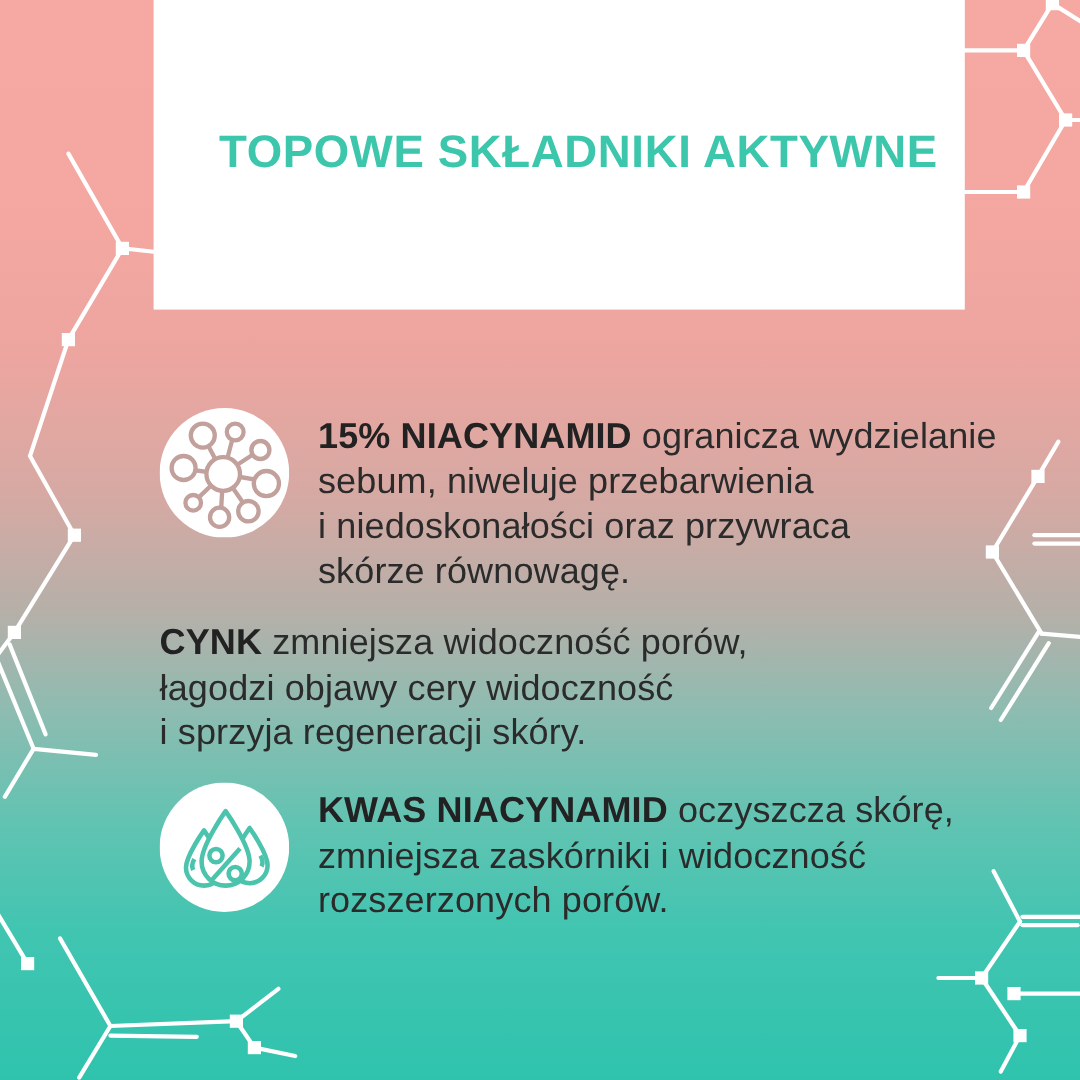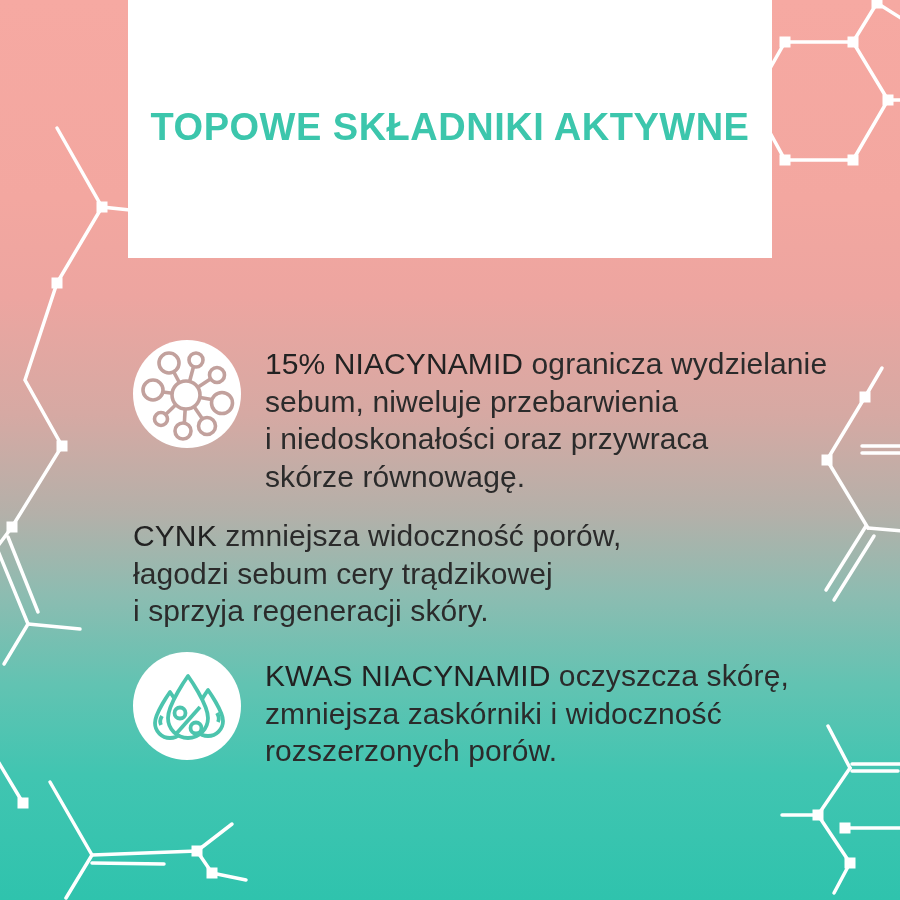--- a/index.html
+++ b/index.html
@@ -10,35 +10,35 @@
     background:linear-gradient(180deg,
       #f6a9a2 0%, #f3a7a0 22%, #eda5a0 33%,
       #d6a9a3 46%, #b4b0a9 57%, #8dbcb1 66%,
       #62c3b2 76%, #41c5b1 86%, #2fc3ad 100%);
     font-family:"Liberation Sans", sans-serif;
   }
   svg{display:block;}
   .decor{position:absolute;left:0;top:0;pointer-events:none;}
   .header-box{
     position:absolute;left:128px;top:0;width:644px;height:258px;
-    background:#ffffff;display:flex;align-items:center;justify-content:center;
+    background:#ffffff;display:flex;align-items:center;justify-content:center;padding-left:32px;
   }
   .header-title{
     margin-top:-4px;
     color:#3cc6ac;font-size:38px;font-weight:700;letter-spacing:.5px;
     text-align:center;white-space:nowrap;
   }
   .section{position:absolute;left:133px;display:flex;align-items:flex-start;}
   .icon-wrap{width:108px;height:108px;flex:0 0 108px;margin-right:24px;}
   .section-text{
     width:645px;margin:0;padding-top:5px;
     color:#2b2b2b;font-size:30px;line-height:37.5px;
     white-space:pre-line;letter-spacing:.1px;
   }
-  .section-text b{font-weight:400;color:#222222;}
+  .section-text b{font-weight:700;color:#222222;}
   .s1{top:340px;}
   .s2{top:512px;}
   .s3{top:652px;}
 </style>
 </head>
 <body>
 
 <div class="canvas">
 
   <svg class="decor" width="900" height="900" viewBox="0 0 900 900">
@@ -137,21 +137,21 @@
       </svg>
     </div>
     <p class="section-text"><b>15% NIACYNAMID</b><span> ogranicza wydzielanie
 sebum, niweluje przebarwienia
 i niedoskonałości oraz przywraca
 skórze równowagę.</span></p>
   </div>
 
   <div class="section s2">
     <p class="section-text"><b>CYNK</b><span> zmniejsza widoczność porów,
-łagodzi sebum cery trądzikowej
+łagodzi objawy cery widoczność
 i sprzyja regeneracji skóry.</span></p>
   </div>
 
   <div class="section s3">
     <div class="icon-wrap">
       <svg width="108" height="108" viewBox="0 0 108 108">
         <circle cx="54" cy="54" r="54" fill="#ffffff"></circle>
         <g stroke="#4cc4ad" stroke-width="3.8" fill="#ffffff" stroke-linejoin="round">
 
           <path d="M37,40 C37,40 22,61 22,71 a15,15 0 0 0 30,0 C52,61 37,40 37,40 Z"></path>

